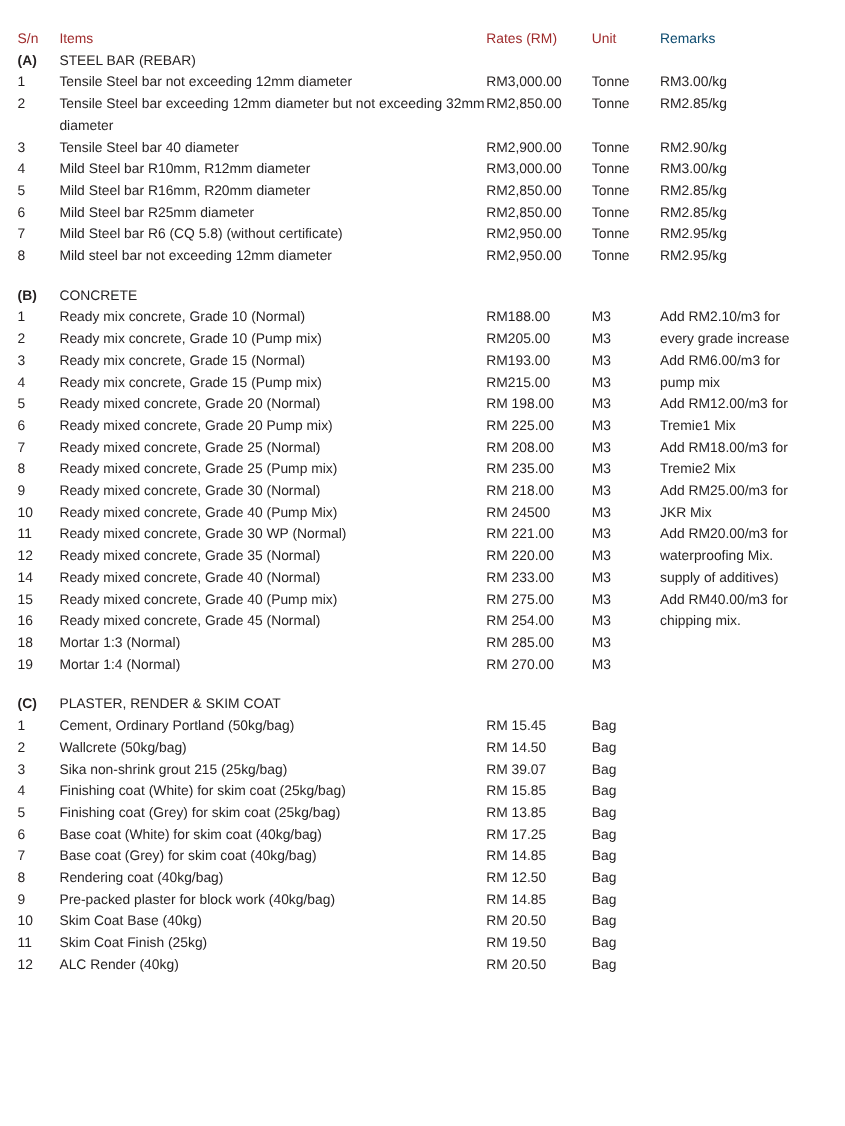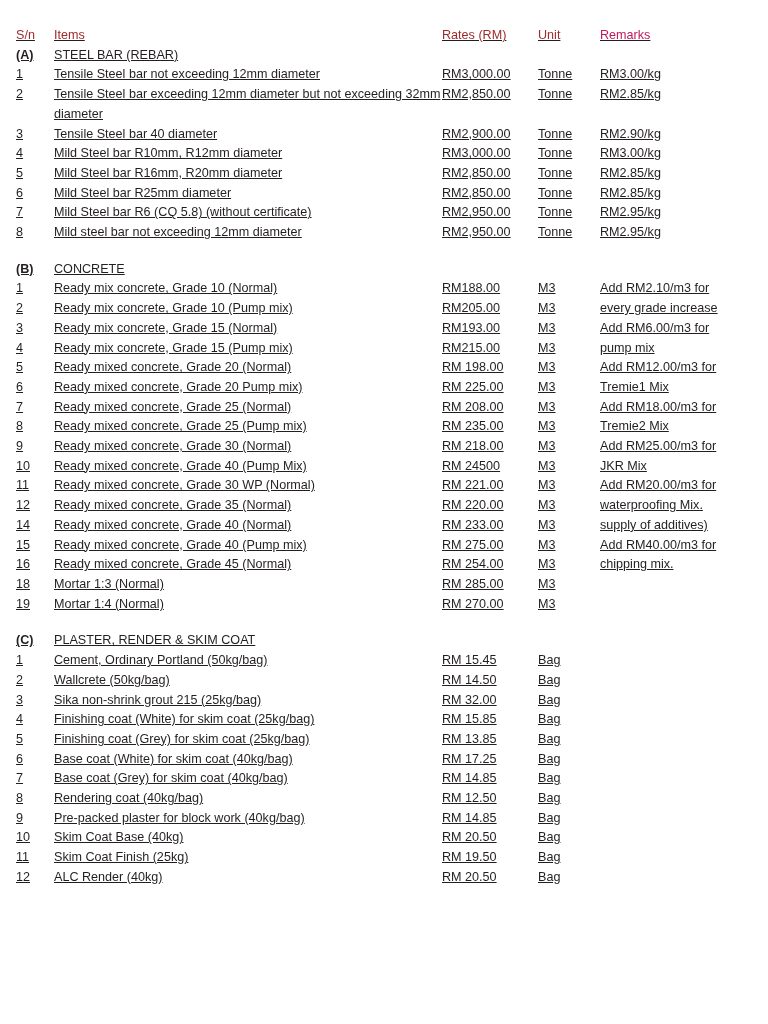--- a/index.html
+++ b/index.html
@@ -13,21 +13,20 @@
     font-family: "Liberation Sans", sans-serif;
     color: #231f20;
     overflow: hidden;
   }
   .page {
     position: relative;
     width: 768px;
     height: 1024px;
     padding: 26px 18px 0 16px;
     box-sizing: border-box;
-    text-decoration: underline;
   }
   table.rate-table {
     width: 100%;
     border-collapse: collapse;
     table-layout: fixed;
   }
   table.rate-table td, table.rate-table th {
     padding: 0;
     vertical-align: top;
     font-size: 12.6px;
@@ -41,21 +40,21 @@
   col.c-unit    { width: 62px; }
   col.c-remarks { width: 160px; }
 
   .hdr td {
     color: #9e2a2b;
     font-weight: bold;
     font-size: 12.9px;
     padding-bottom: 6px;
   }
   .hdr td.rk {
-    color: #be185d;
+    color: #0c4a6e;
   }
   .sec td {
     font-weight: bold;
     font-size: 12.7px;
     color: #231f20;
   }
   .sec td.sn {
     font-weight: bold;
   }
   td.sn {
@@ -296,21 +295,21 @@
         <tr class="row">
           <td class="sn">2</td>
           <td class="item">Wallcrete (50kg/bag)</td>
           <td class="rate">RM 14.50</td>
           <td class="unit">Bag</td>
           <td class="remarks"></td>
         </tr>
         <tr class="row">
           <td class="sn">3</td>
           <td class="item">Sika non-shrink grout 215 (25kg/bag)</td>
-          <td class="rate">RM 32.00</td>
+          <td class="rate">RM 39.07</td>
           <td class="unit">Bag</td>
           <td class="remarks"></td>
         </tr>
         <tr class="row">
           <td class="sn">4</td>
           <td class="item">Finishing coat (White) for skim coat (25kg/bag)</td>
           <td class="rate">RM 15.85</td>
           <td class="unit">Bag</td>
           <td class="remarks"></td>
         </tr>

